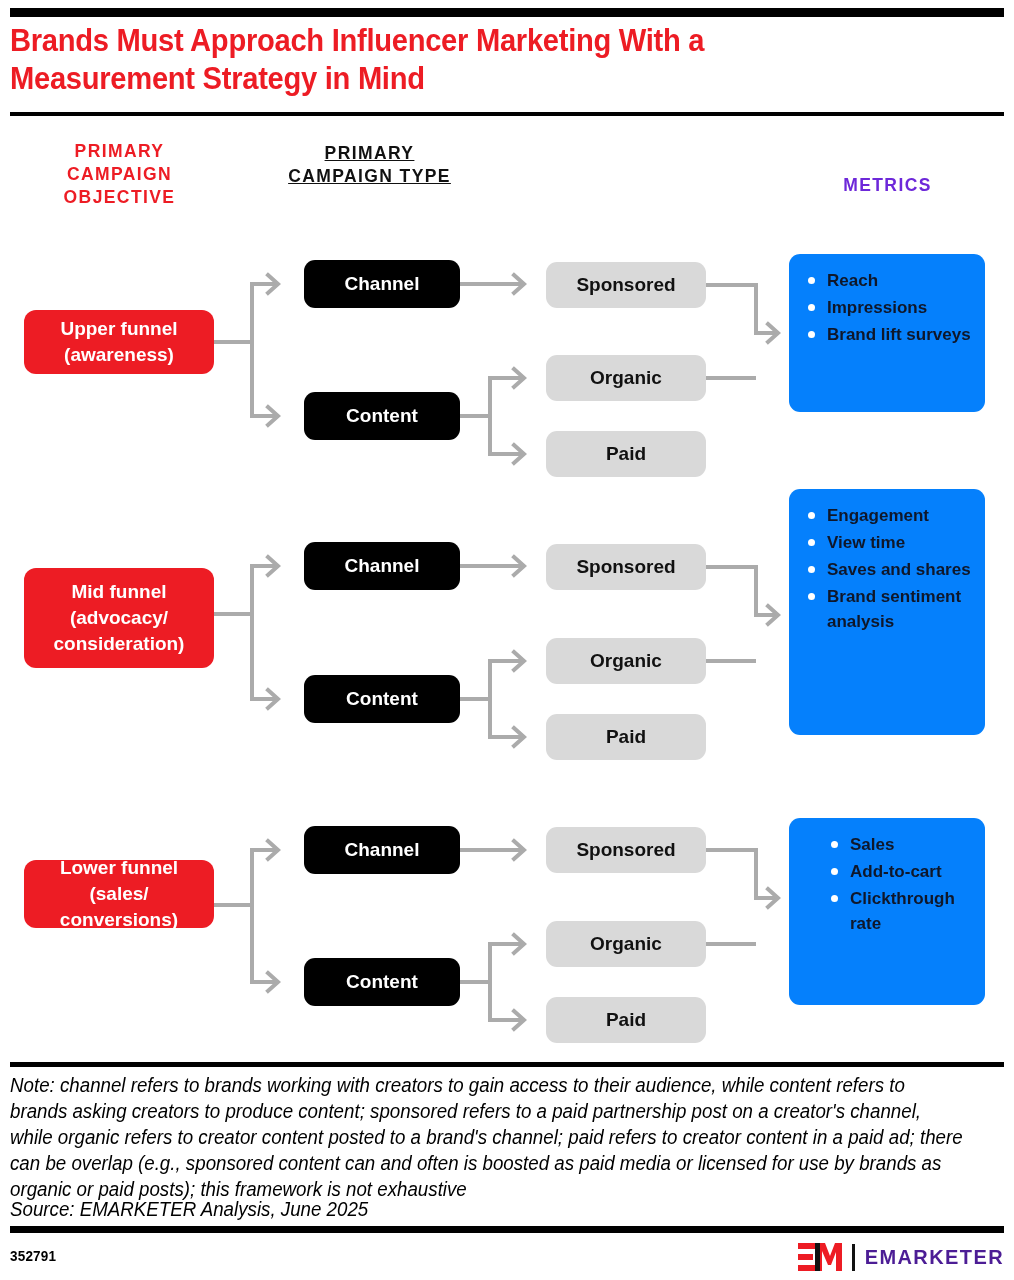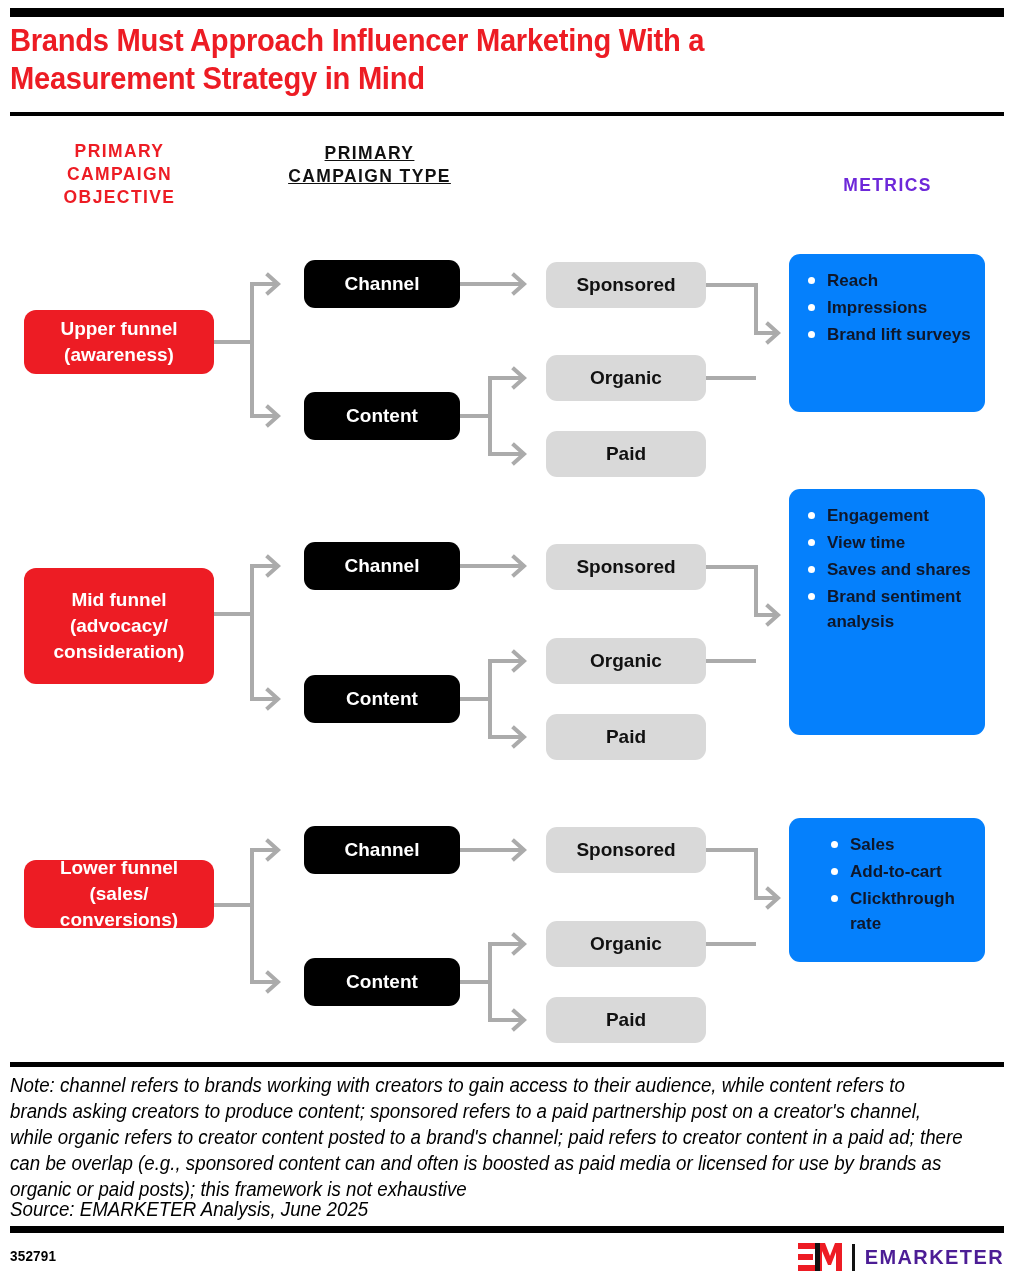--- a/index.html
+++ b/index.html
@@ -75,21 +75,21 @@
     color: #ffffff;
     border-radius: 12px;
     font-size: 19px;
     font-weight: bold;
     line-height: 26px;
     text-align: center;
     display: flex; align-items: center; justify-content: center;
     padding: 10px 6px;
   }
   #row-0 .objective { top: 70px;  height: 64px; }
-  #row-1 .objective { top: 80px;  height: 116px; }
+  #row-1 .objective { top: 80px;  height: 100px; }
   #row-2 .objective { top: 72px;  height: 68px; }
 
   
   .type-pill {
     position: absolute;
     left: 292px; width: 156px; height: 48px;
     background: #000000; color: #ffffff;
     border-radius: 11px;
     font-size: 19px; font-weight: bold;
     display: flex; align-items: center; justify-content: center; margin-left: 12px;
@@ -123,21 +123,21 @@
   
   .metrics {
     position: absolute;
     left: 789px; width: 196px;
     background: #0580FC;
     border-radius: 11px;
     padding: 14px 10px 14px 12px;
   }
   #row-0 .metrics { top: 14px;  height: 158px; }
   #row-1 .metrics { top: 1px;   height: 246px; }
-  #row-2 .metrics { top: 30px;  height: 144px; padding-left: 35px; }
+  #row-2 .metrics { top: 30px;  height: 187px; padding-left: 35px; }
   .metrics ul { list-style: none; }
   .metrics li {
     position: relative;
     color: #0f172a;
     font-size: 17px; font-weight: bold;
     line-height: 25px;
     padding-left: 26px;
     margin-bottom: 2px;
   }
   .metrics li::before {

